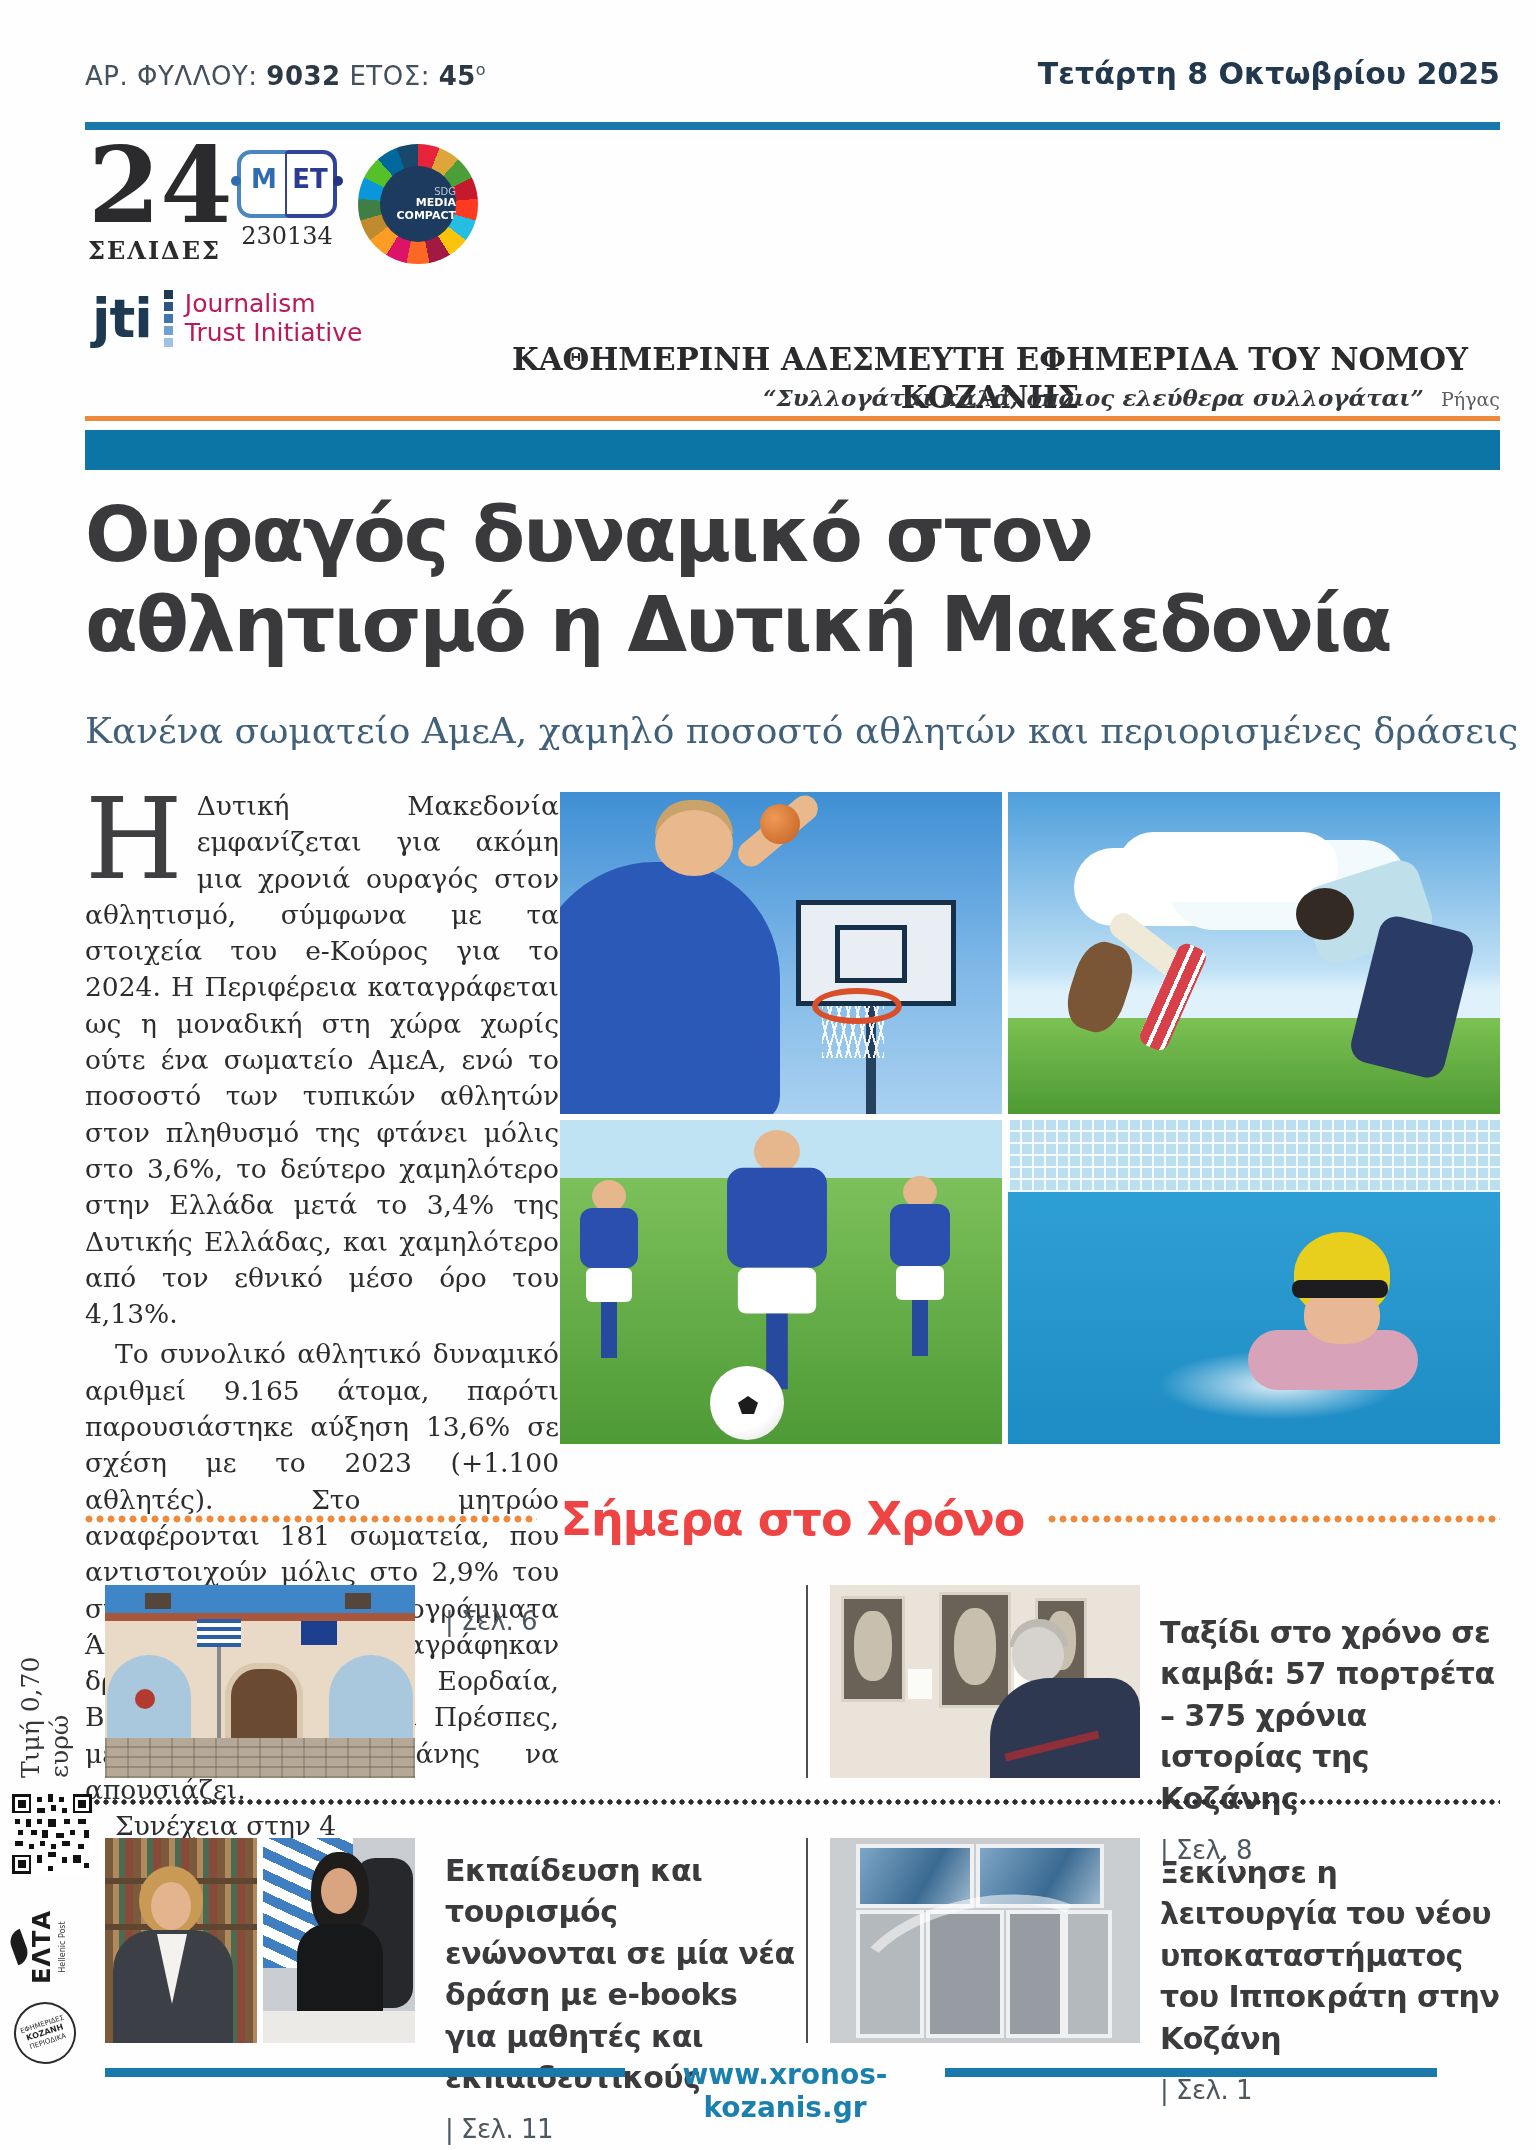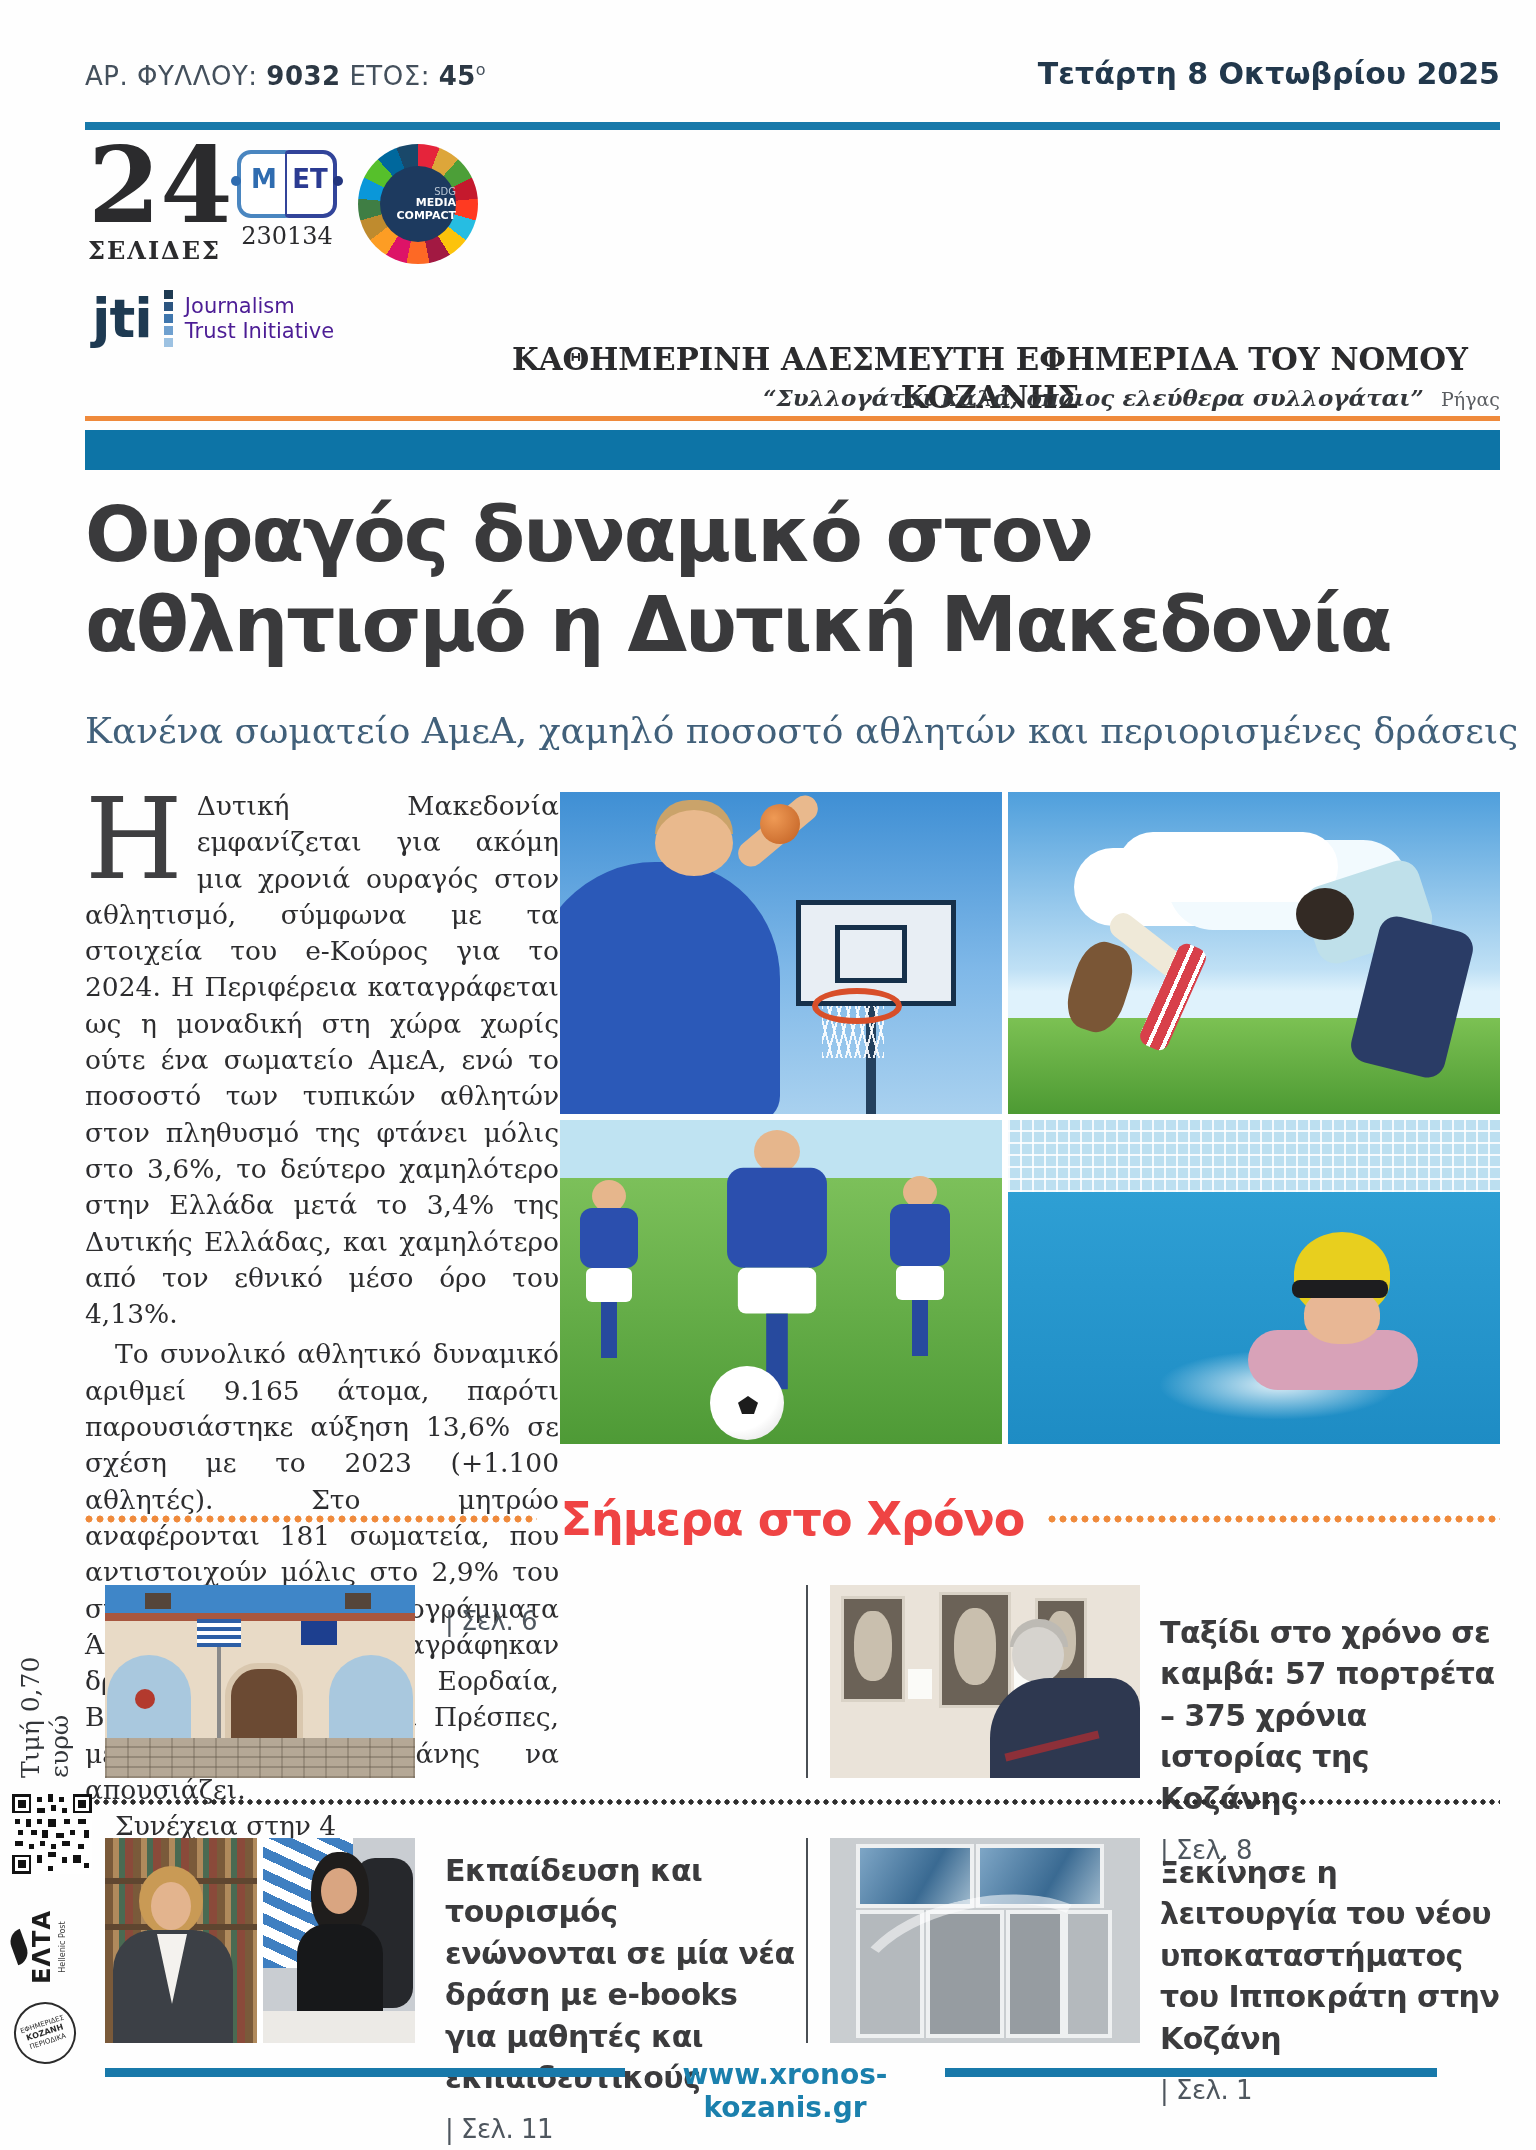--- a/index.html
+++ b/index.html
@@ -38,21 +38,21 @@
        #3f7e44 254deg 275deg,#0a97d9 275deg 296deg,#56c02b 296deg 318deg,#00689d 318deg 339deg,#19486a 339deg 360deg);}
   .sdg .inner{position:absolute;left:50%;top:50%;transform:translate(-50%,-50%);width:76px;height:76px;border-radius:50%;
        background:#1d3a5f;color:#fff;display:flex;flex-direction:column;align-items:flex-end;justify-content:center;
        font-size:11px;font-weight:bold;line-height:1.15;text-align:center;}
   .sdg .inner .s1{color:#b9c6d4;font-weight:normal;font-size:10px;}
 
   .jti{left:92px;top:290px;display:flex;align-items:center;gap:12px;}
   .jti .abbr{font-size:54px;font-weight:bold;color:#1e3a52;line-height:1;letter-spacing:-1px;}
   .jti .sq{display:flex;flex-direction:column;gap:3px;}
   .jti .sq i{width:9px;height:9px;display:block;}
-  .jti .txt{font-size:21px;color:#4c1d95;line-height:1.15;}
+  .jti .txt{font-size:25px;color:#be185d;line-height:1.15;}
 
   .paper-title{left:520px;top:126px;width:980px;text-align:center;
        font-family:"DejaVu Serif",serif;font-style:italic;font-weight:bold;
        font-size:152px;line-height:1.05;color:#29292b;letter-spacing:-2px;}
   .paper-subtitle{left:480px;top:340px;width:1020px;text-align:center;
        font-family:"DejaVu Serif",serif;font-weight:bold;font-size:32px;color:#2b2b2d;
        transform:scaleX(.96);}
   .paper-quote{left:480px;top:384px;width:1020px;text-align:right;
        font-family:"DejaVu Serif",serif;font-size:23px;color:#33363a;}
   .paper-quote .q{font-style:italic;font-weight:bold;}

